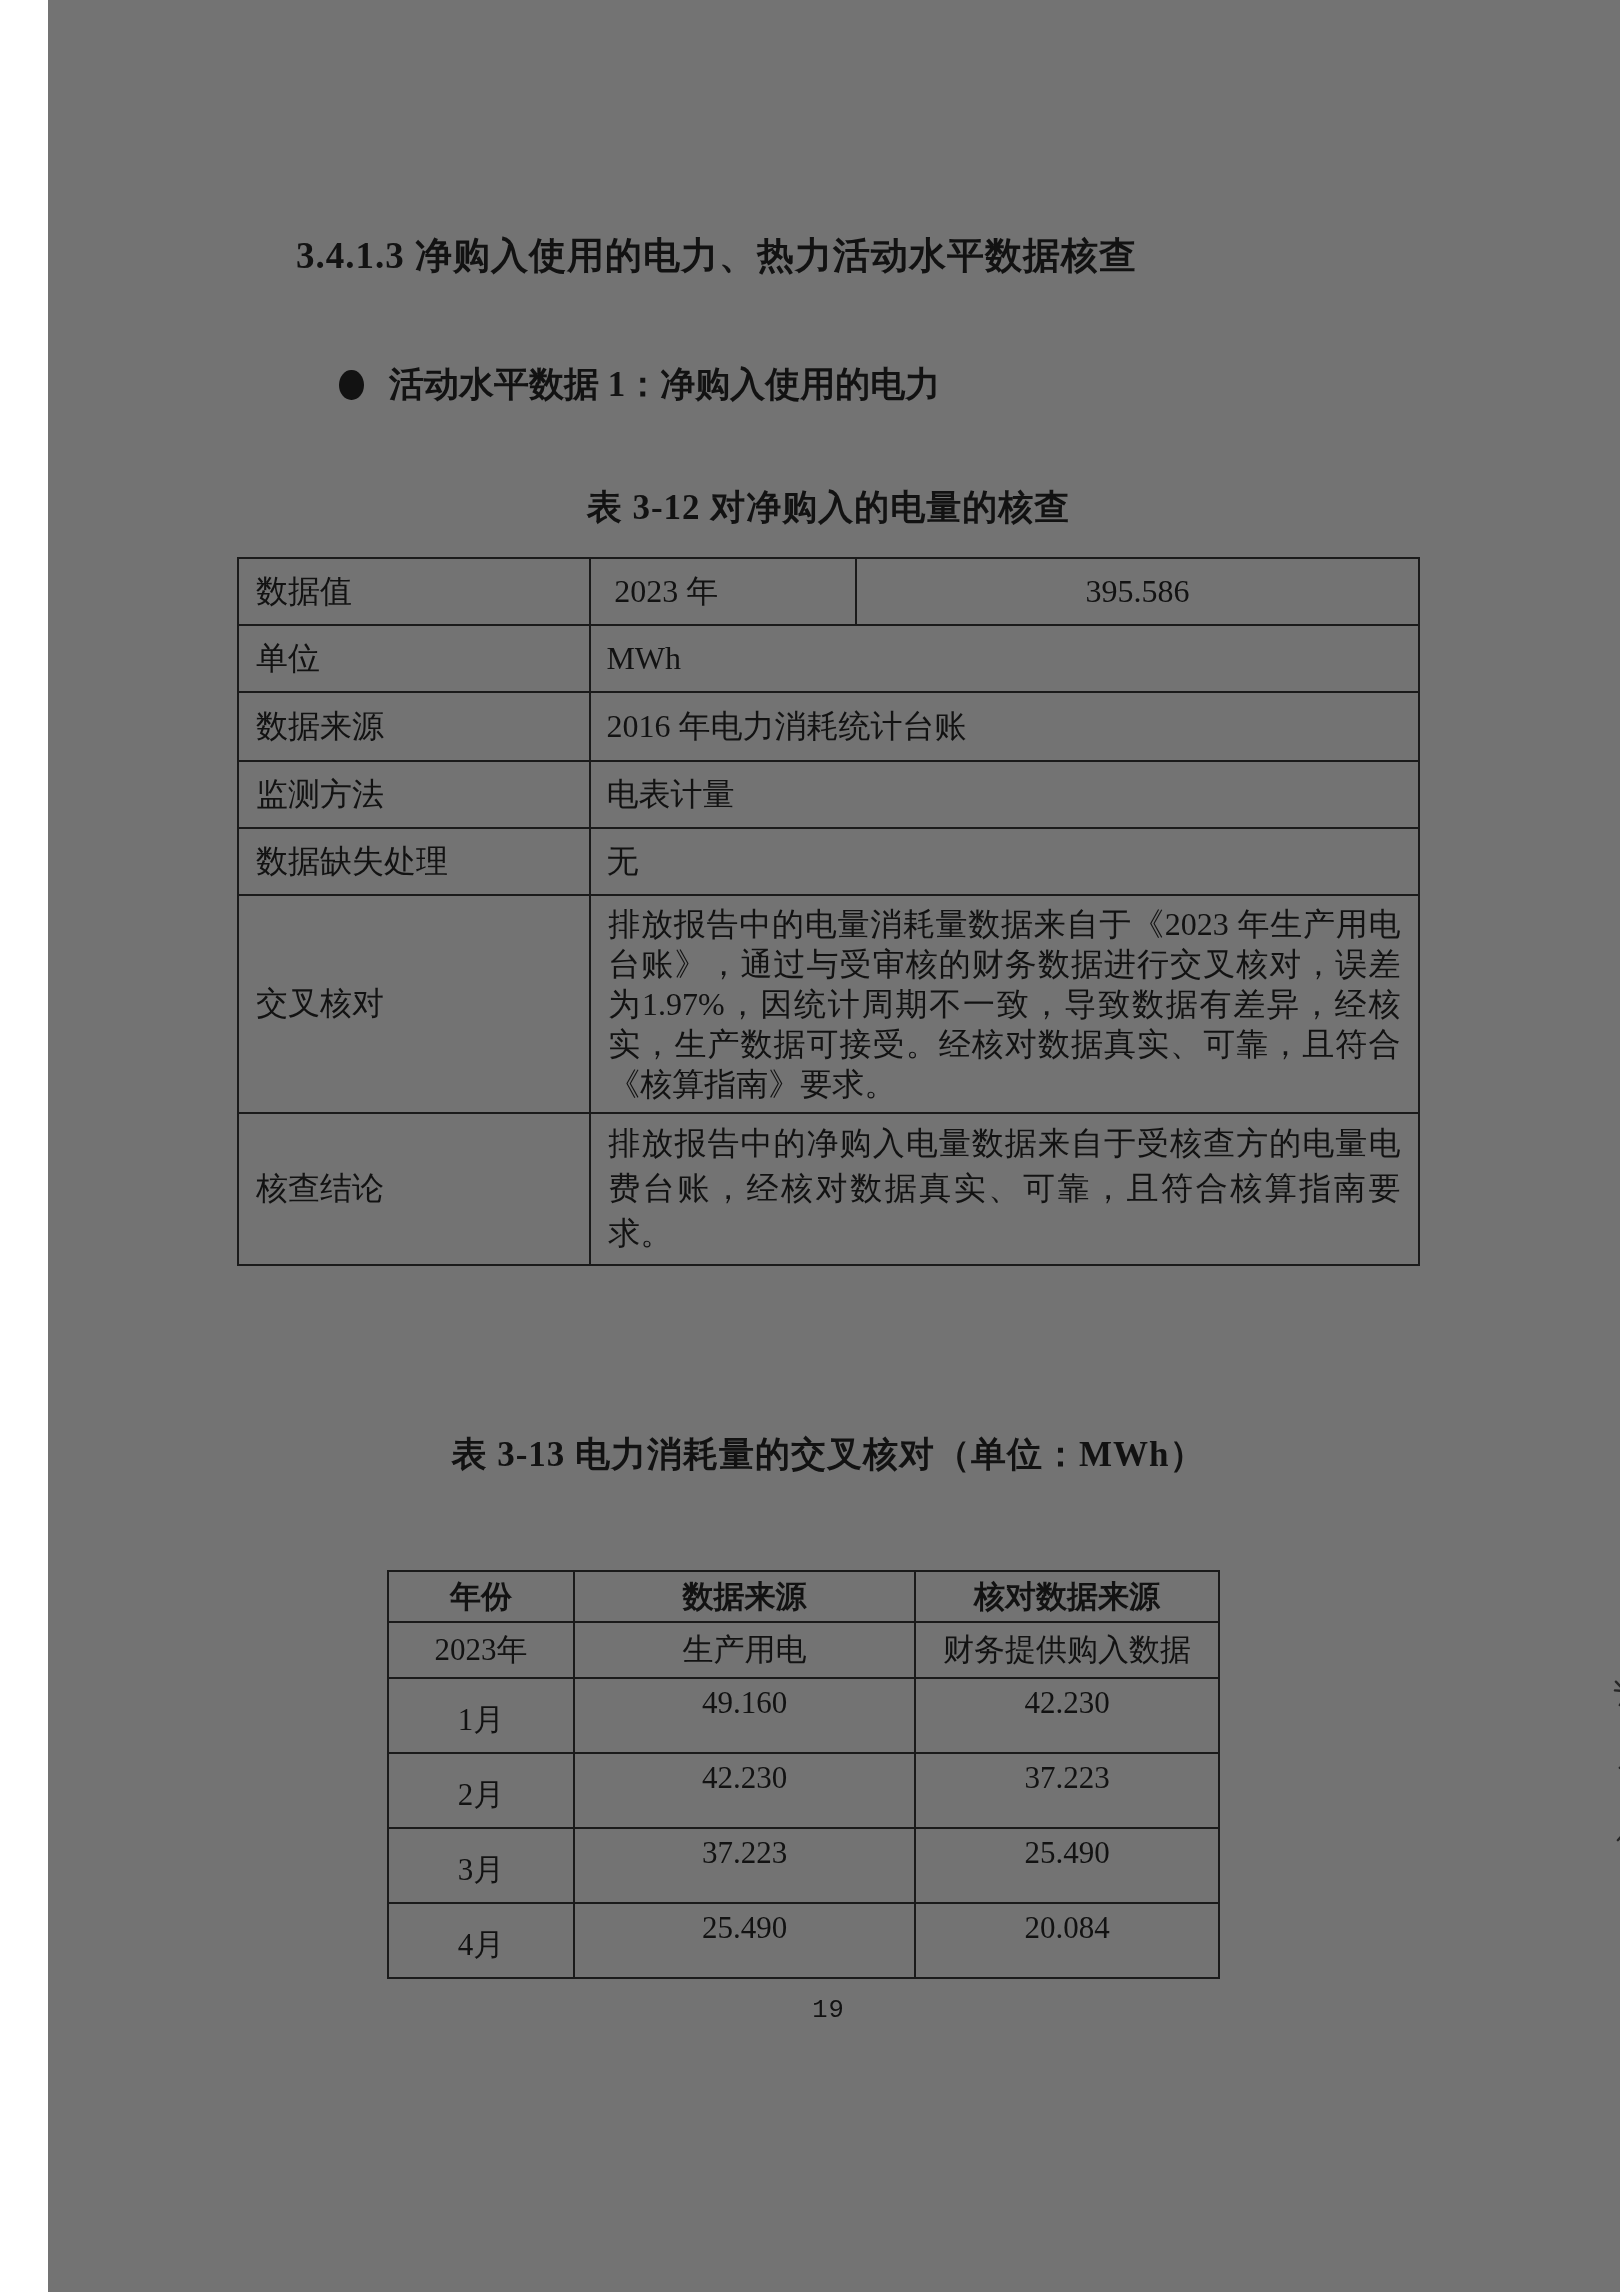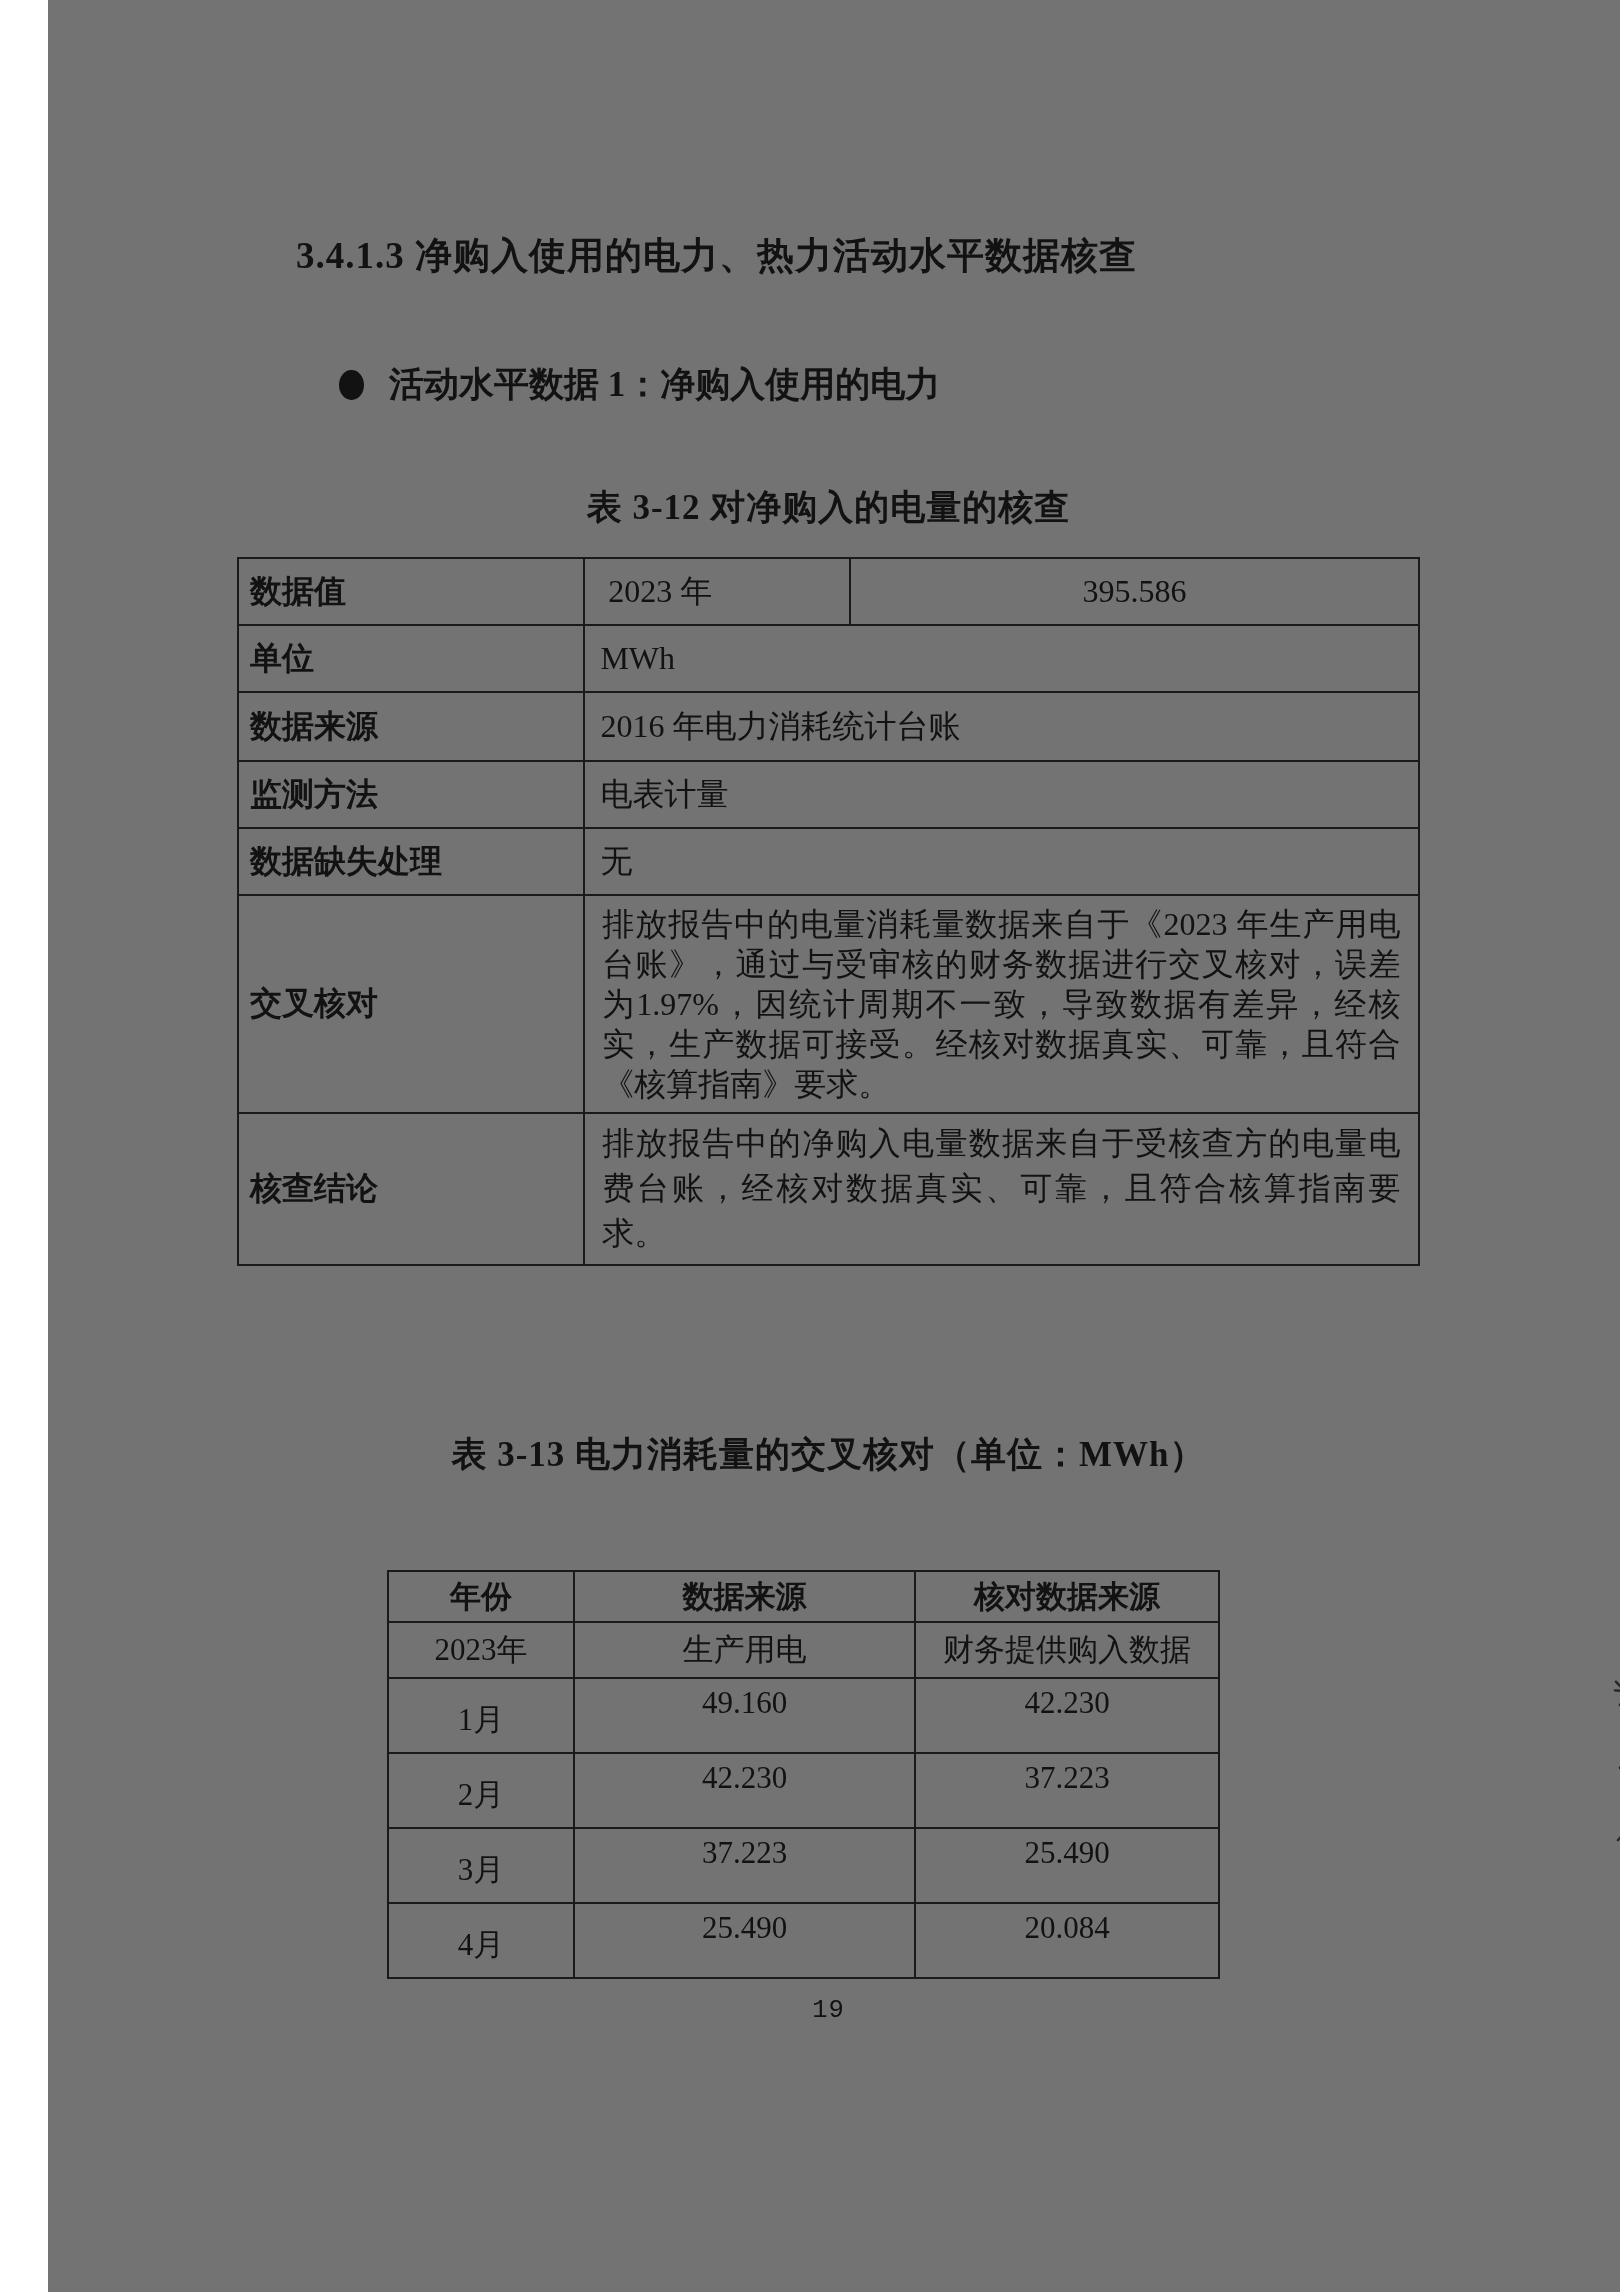--- a/index.html
+++ b/index.html
@@ -62,21 +62,21 @@
     border-collapse: collapse;
     table-layout: fixed;
     font-size: 32px;
     border: 2.9px solid #1a1a1a;
   }
   table.t12 td {
     border: 2px solid #1a1a1a;
     vertical-align: middle;
     padding: 0 15.7px;
   }
-  table.t12 td.lbl { width: 317px; padding-left: 11px; font-weight: bold; }
+  table.t12 td.lbl { width: 317px; padding-left: 17px; }
   table.t12 td.year { width: 225px; padding-left: 23.5px; }
   table.t12 td.num { text-align: center; }
   tr.h68 { height: 67px; }
   tr.h70 { height: 69px; }
   tr.h205 { height: 201px; }
   tr.h138 { height: 135px; }
   td.longtext {
     line-height: 40px;
     text-align: justify;
     padding: 7.8px 17.6px !important;

